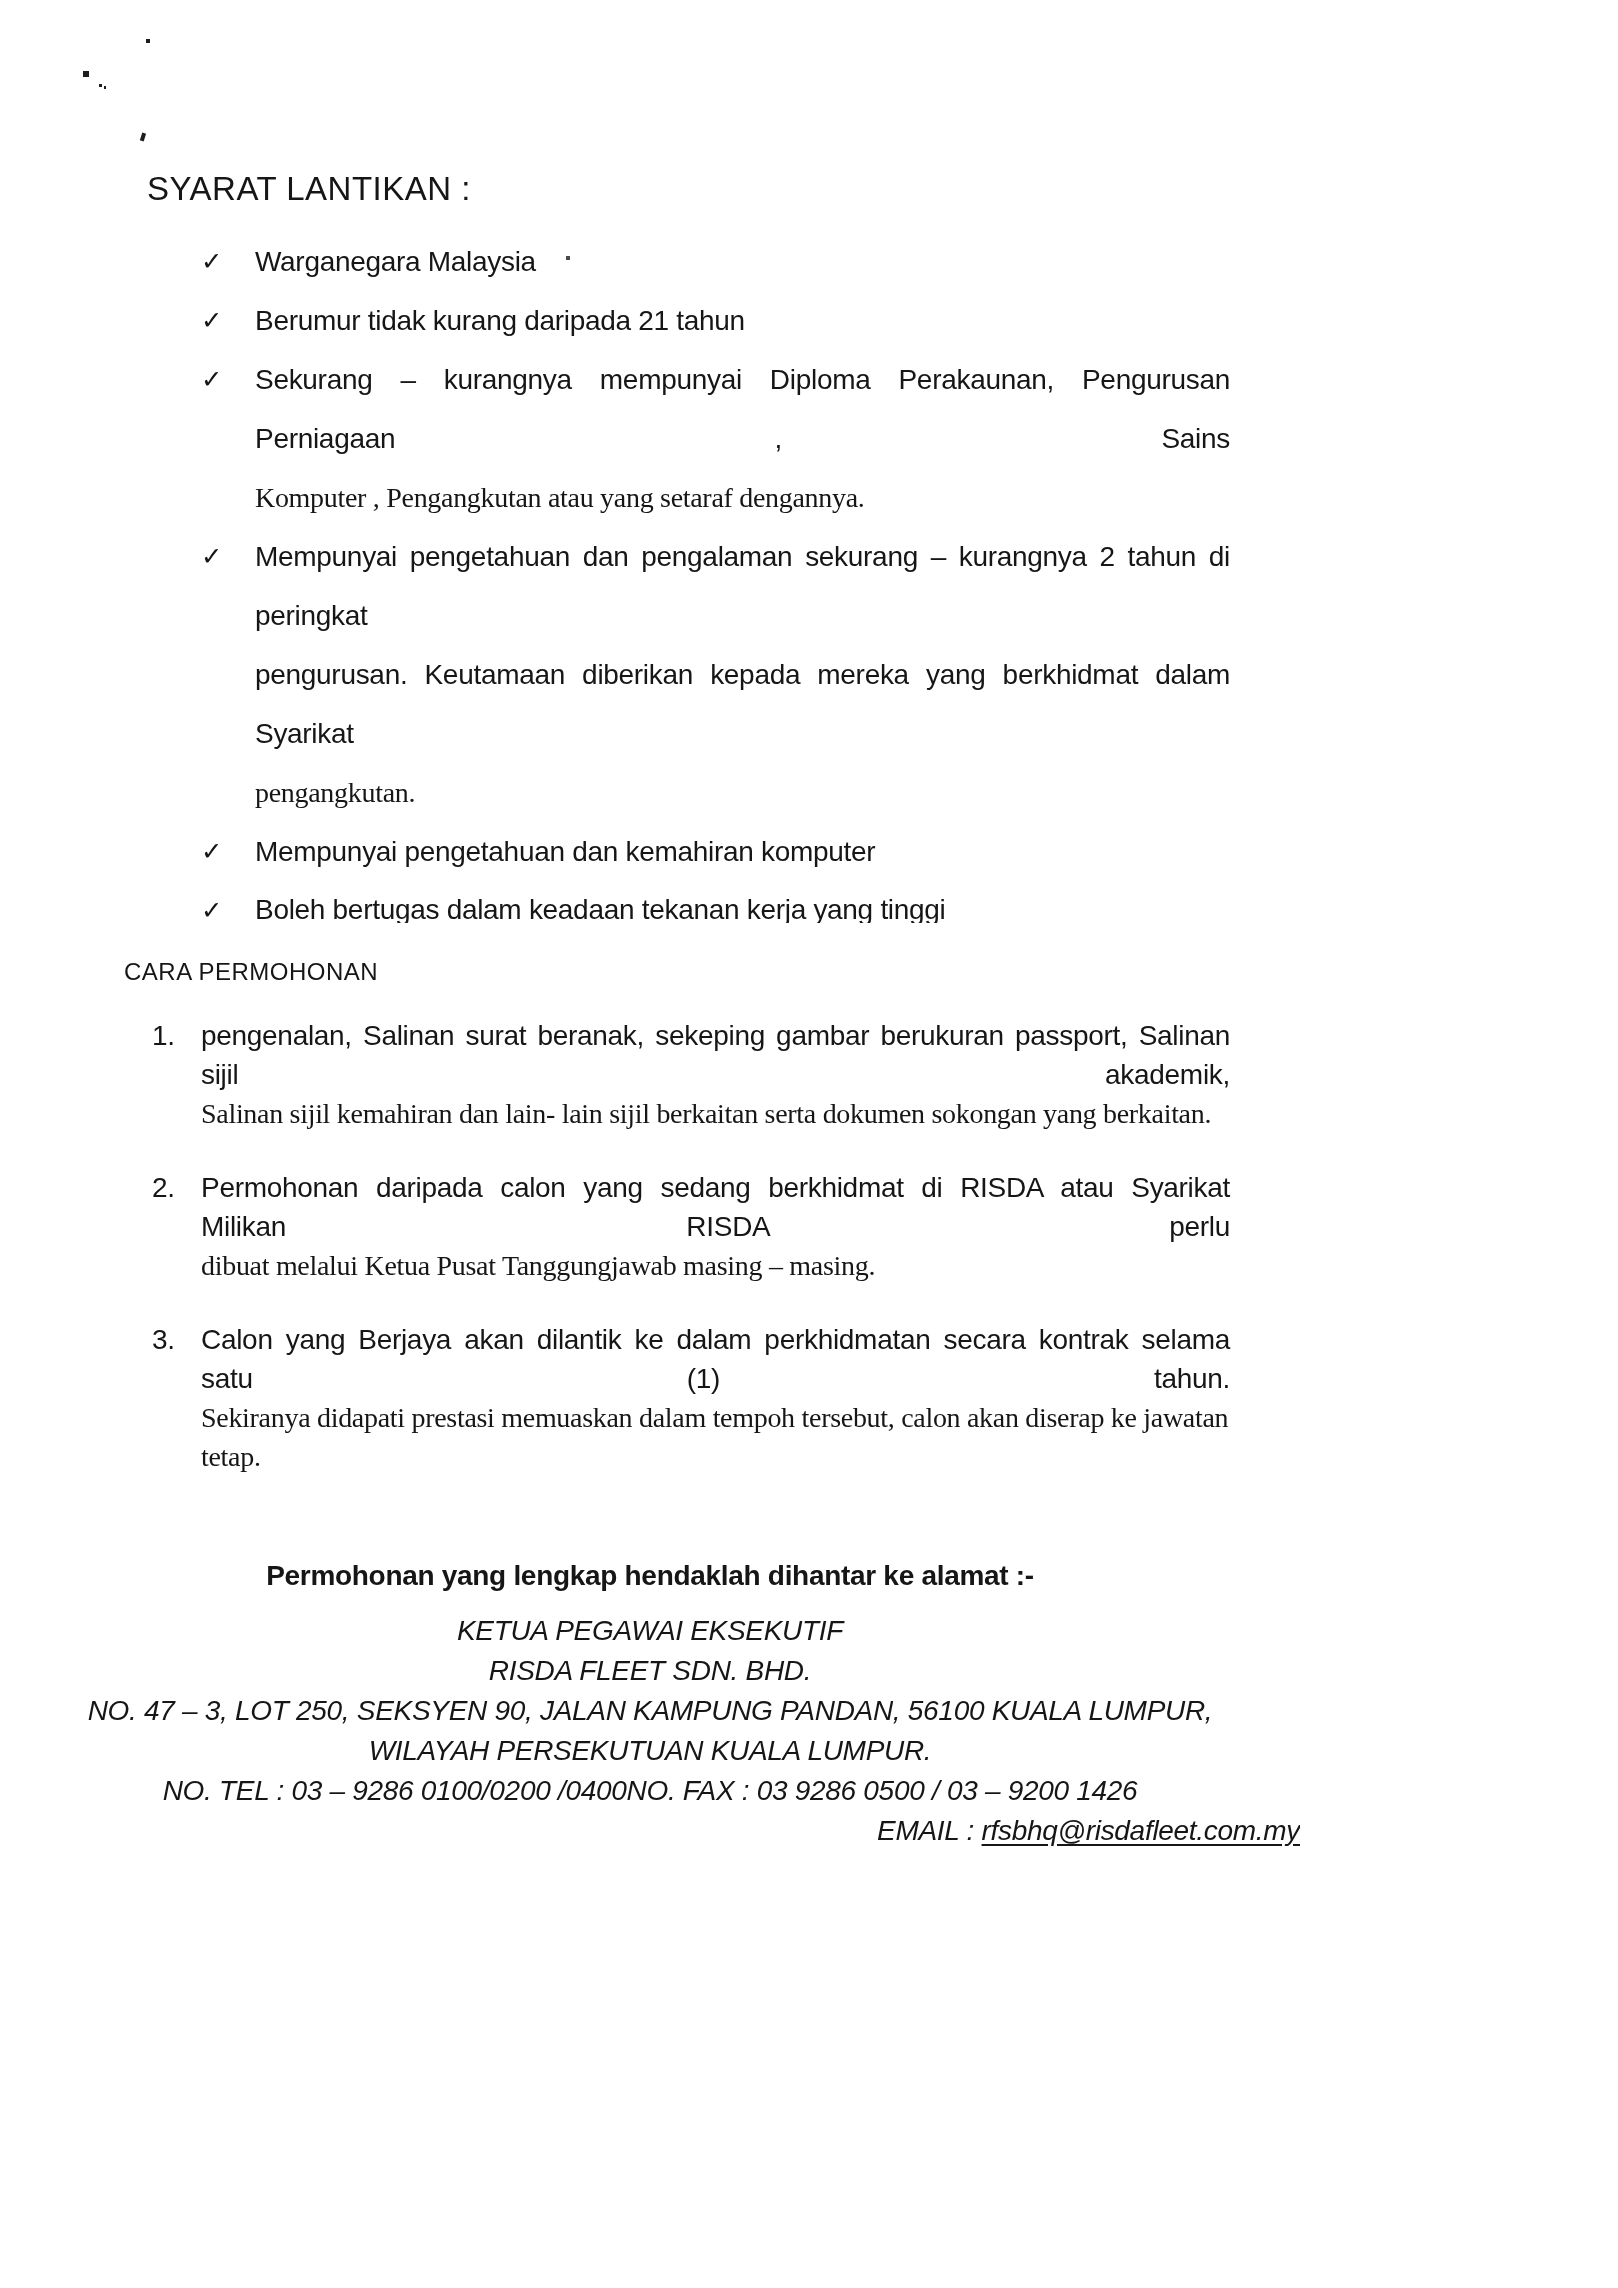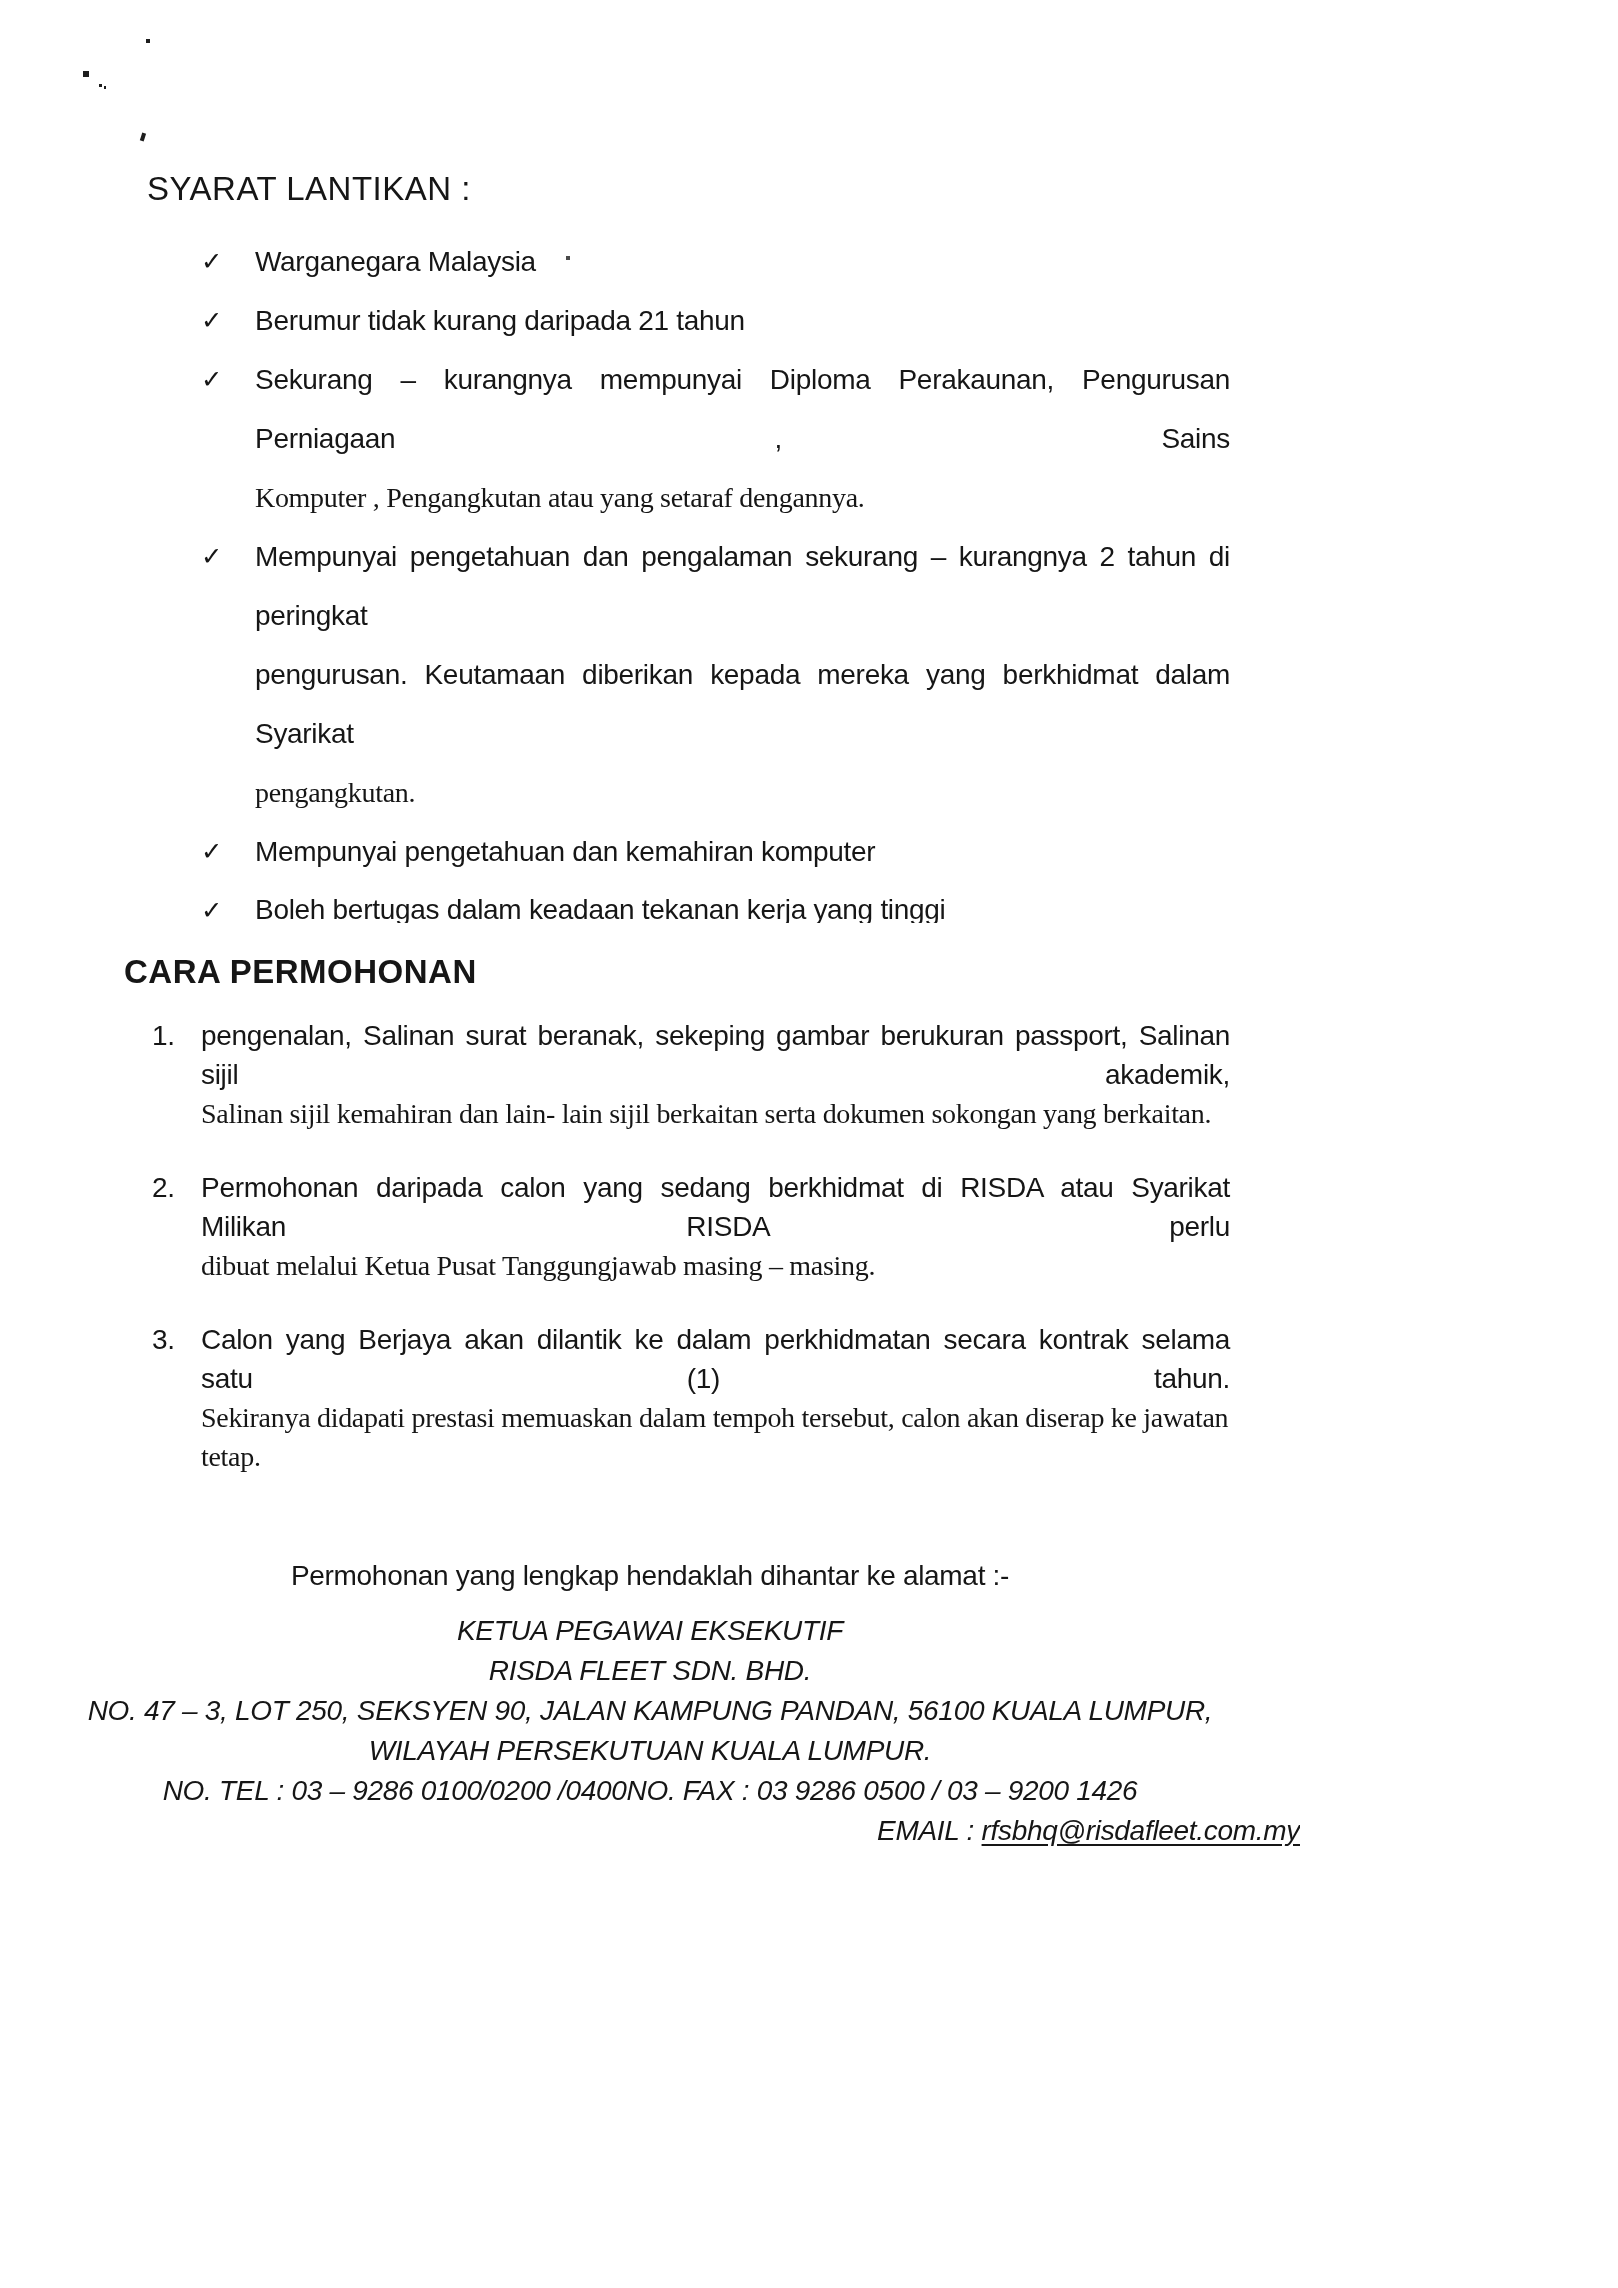--- a/index.html
+++ b/index.html
@@ -12,39 +12,39 @@
     font-size:28px;
     letter-spacing:-0.3px;
     overflow:hidden;
   }
   .h1 {
     margin:169px 0 0 147px;
     font-size:33px; font-weight:400; line-height:39px; letter-spacing:0.5px;
   }
   .h2 {
     margin:29px 0 0 124px;
-    font-size:33px; font-weight:700; line-height:39px; letter-spacing:0.5px;
+    font-size:24px; font-weight:400; line-height:39px; letter-spacing:0.5px;
   }
   .bullets { margin:23.5px 70px 0 201px; }
   .brow { display:flex; line-height:59px; }
   .chk { flex:0 0 54px; width:54px; font-size:25.5px; }
   .btxt { flex:1; }
   .brow-clip {
     margin-top:15.7px;
     height:26.5px; line-height:28px;
     overflow:hidden;
   }
   .jline { text-align:justify; text-align-last:justify; }
   .jlast { text-align:left;font-family:Liberation Serif, serif; }
   .numlist { margin:25.5px 70px 0 152px; }
   .nrow { display:flex; line-height:39px; }
   .nrow + .nrow { margin-top:35px; }
   .nnum { flex:0 0 49px; width:49px; }
   .ntext { flex:1; }
-  .center-intro { margin:80px 0 0 0; text-align:center; line-height:39px; }
+  .center-intro { margin:80px 0 0 0; text-align:center; line-height:39px;font-weight:bold; }
   .addr { margin:15.7px 0 0 0; text-align:center; font-style:italic; line-height:40px; }
   .addr-line { line-height:40px; }
   .telfax {
     display:flex; justify-content:center; 
     font-style:italic; line-height:40px;
   }
   .email-line { text-align:right; font-style:italic; line-height:40px;padding-left:25px; }
   .email-value { text-decoration:underline; text-underline-offset:3.9px; }
   .deadline { margin:35px 0 0 0; text-align:center; line-height:39px; }
   .speck { position:absolute; background:#1d1d1d; }

